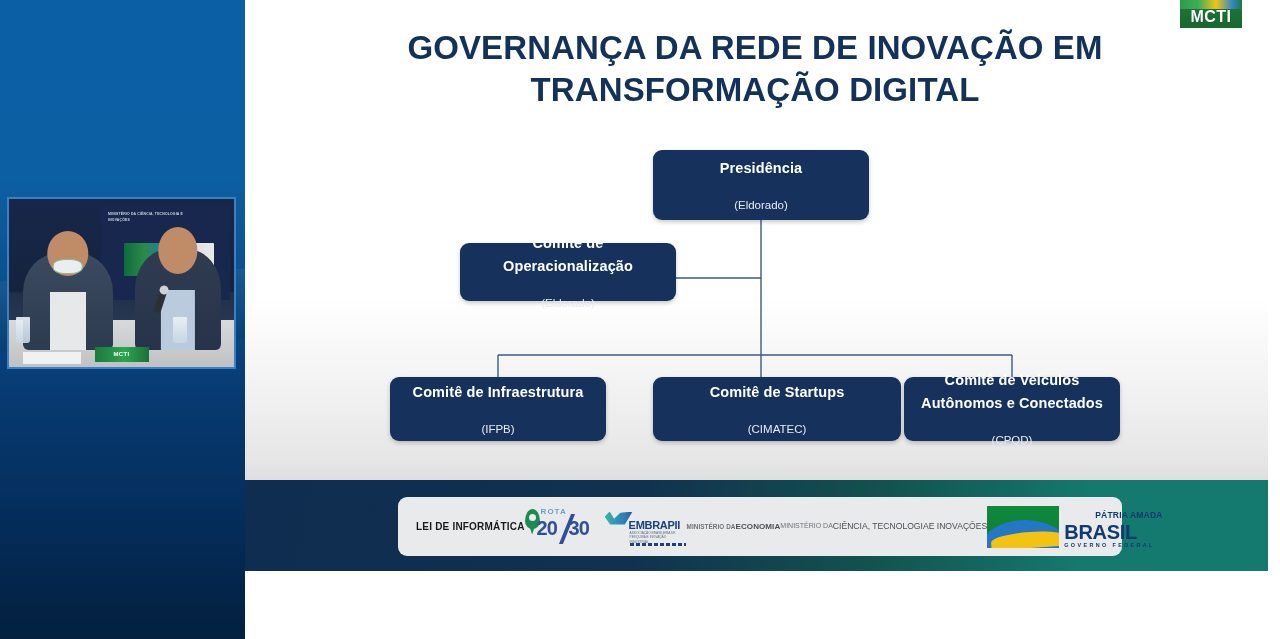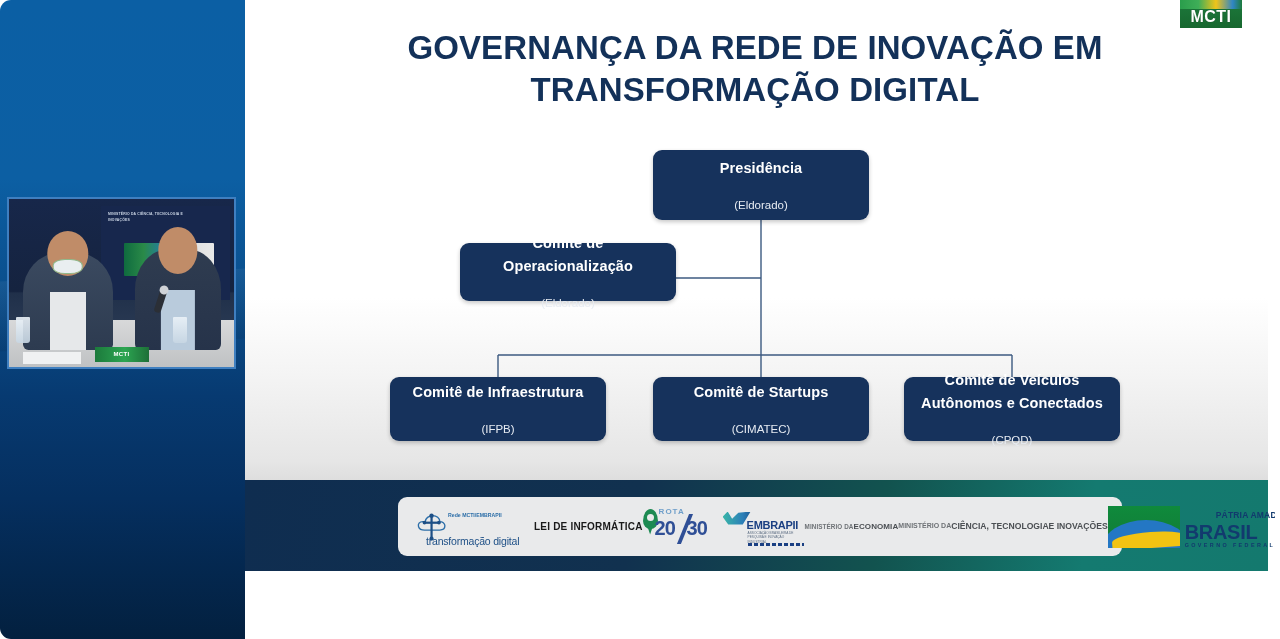--- a/index.html
+++ b/index.html
@@ -7,21 +7,20 @@
     width: 1280px; height: 639px;
     overflow: hidden;
     font-family: "Liberation Sans", sans-serif;
     background: #ffffff;
   }
 
   #stage {
     position: relative;
     width: 1280px; height: 639px;
     overflow: hidden;
-    border-radius: 11px;
   }
 
   
   .left-panel {
     position: absolute;
     left: 0; top: 0;
     width: 245px; height: 639px;
     background: linear-gradient(180deg,
         #0b5fa4 0%,
         #0c5fa3 28%,
@@ -195,21 +194,21 @@
     letter-spacing: .1px;
   }
   .node .n-sub {
     font-size: 11.5px; font-weight: normal; line-height: 1.4;
     color: #e6ebf2; margin-top: 18px;
   }
 
   #node-presidencia   { left: 408px; top: 150px; width: 216px; height: 70px; }
   #node-operacional   { left: 215px; top: 243px; width: 216px; height: 58px; }
   #node-infra         { left: 145px; top: 377px; width: 216px; height: 64px; }
-  #node-startups      { left: 408px; top: 377px; width: 216px; height: 64px; }
+  #node-startups      { left: 408px; top: 377px; width: 248px; height: 64px; }
   #node-veiculos      { left: 659px; top: 377px; width: 216px; height: 64px; }
 
   
   .footer-band {
     position: absolute;
     left: 245px; top: 480px;
     width: 1023px; height: 91px;
     background: linear-gradient(100deg,
         #0f2d50 0%,
         #11314f 38%,
@@ -303,21 +302,21 @@
     width: 56px; height: 3px;
     background: repeating-linear-gradient(90deg,#1a3f82 0 4px,#e9eaeb 4px 6px);
   }
 
   .lg-min {
     text-align: center; color: #6e7276;
     font-size: 6.3px; font-weight: bold; line-height: 1.45;
     letter-spacing: .1px; white-space: nowrap;
   }
   .lg-min .big { font-size: 8px; color: #4b4f53; display: block; }
-  .lg-mct { color: #6e7276; font-size: 7px; font-weight: bold; line-height: 1.45; white-space: nowrap; }
+  .lg-mct { color: #6e7276; font-size: 7px; font-weight: normal; line-height: 1.45; white-space: nowrap; }
   .lg-mct .big { font-size: 8.6px; color: #4b4f53; display: block; }
 
   
   .lg-pab { display: flex; align-items: center; }
   .lg-pab .flagbox {
     width: 72px; height: 42px;
     background: linear-gradient(180deg,#0f8a3c 0%, #127a36 100%);
     position: relative; overflow: hidden;
   }
   .lg-pab .flagbox::before {
@@ -437,33 +436,20 @@
         <div class="n-title">Autônomos e Conectados</div>
         <div class="n-sub">(CPQD)</div>
       </div>
 
     </div>
   </div>
 
   <div class="footer-band">
     <div class="logo-bar">
 
-      <div class="logo-item lg-td">
-        <svg class="td-mark" viewBox="0 0 40 40">
-          <path d="M8 16c-4 0-6 3-5 6 1 3 4 4 7 4h18c4 0 6-2 6-5s-3-5-6-5c0-4-4-7-8-7-5 0-9 3-9 7z" fill="none" stroke="#2c6ea8" stroke-width="1.6"></path>
-          <rect x="17" y="10" width="2.6" height="26" fill="#1d4f86"></rect>
-          <rect x="11" y="16" width="15" height="2.6" fill="#1d4f86"></rect>
-          <circle cx="18.3" cy="9" r="2.6" fill="#1d4f86"></circle>
-          <circle cx="10" cy="17.2" r="2.2" fill="#1d4f86"></circle>
-          <circle cx="27" cy="17.2" r="2.2" fill="#1d4f86"></circle>
-          <circle cx="18.3" cy="36" r="2.4" fill="#1d4f86"></circle>
-        </svg>
-        <div class="td-text">Rede MCTI/EMBRAPII</div>
-        <div class="td-word">transformação digital</div>
-      </div>
 
       <div class="logo-item lg-lei">LEI DE INFORMÁTICA</div>
 
       <div class="logo-item lg-rota">
         <div class="pin"></div>
         <div class="rota-w">ROTA</div>
         <div class="num">20</div>
         <div class="slash"></div>
         <div class="num" style="left:44px">30</div>
       </div>

